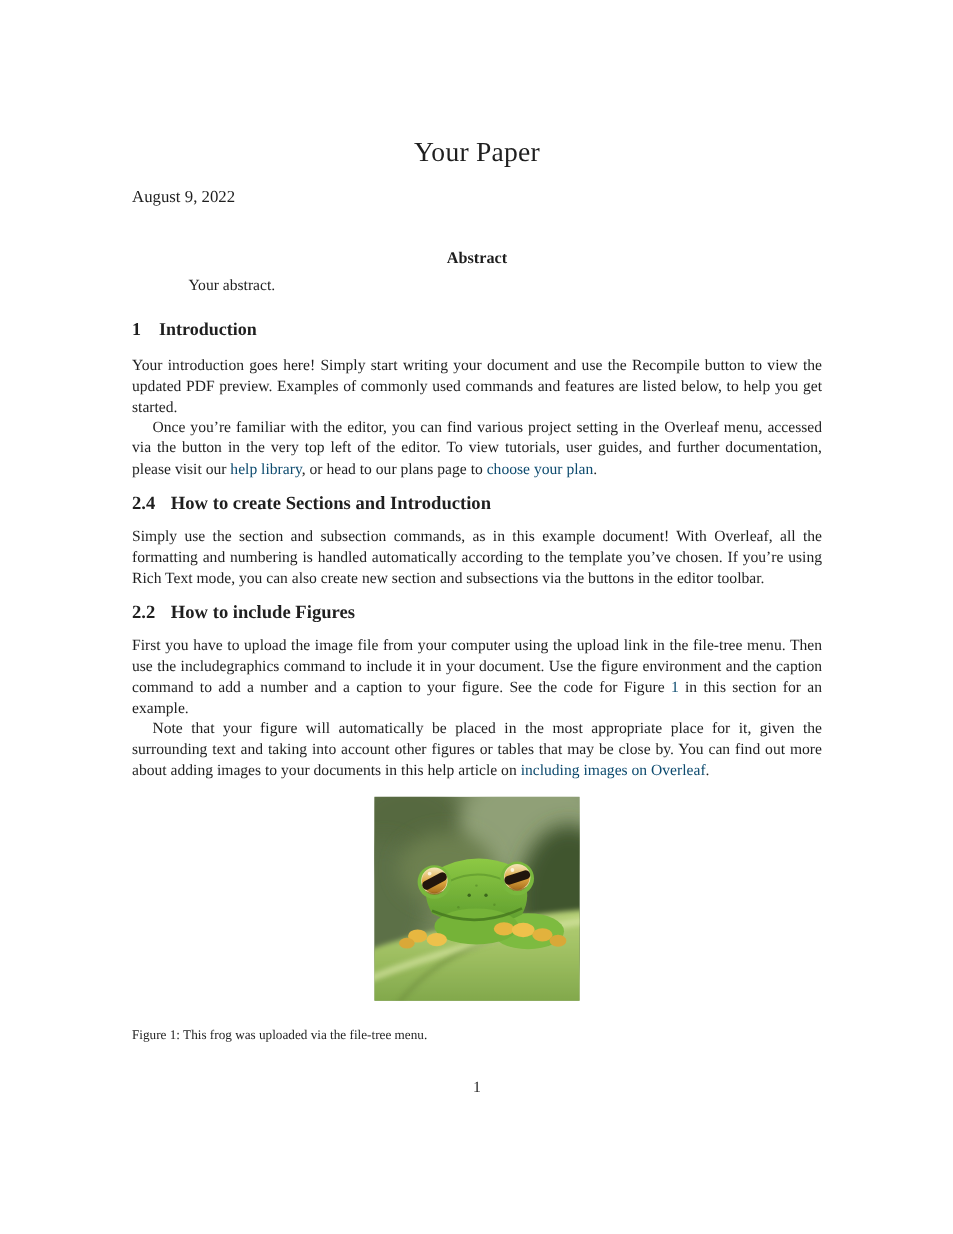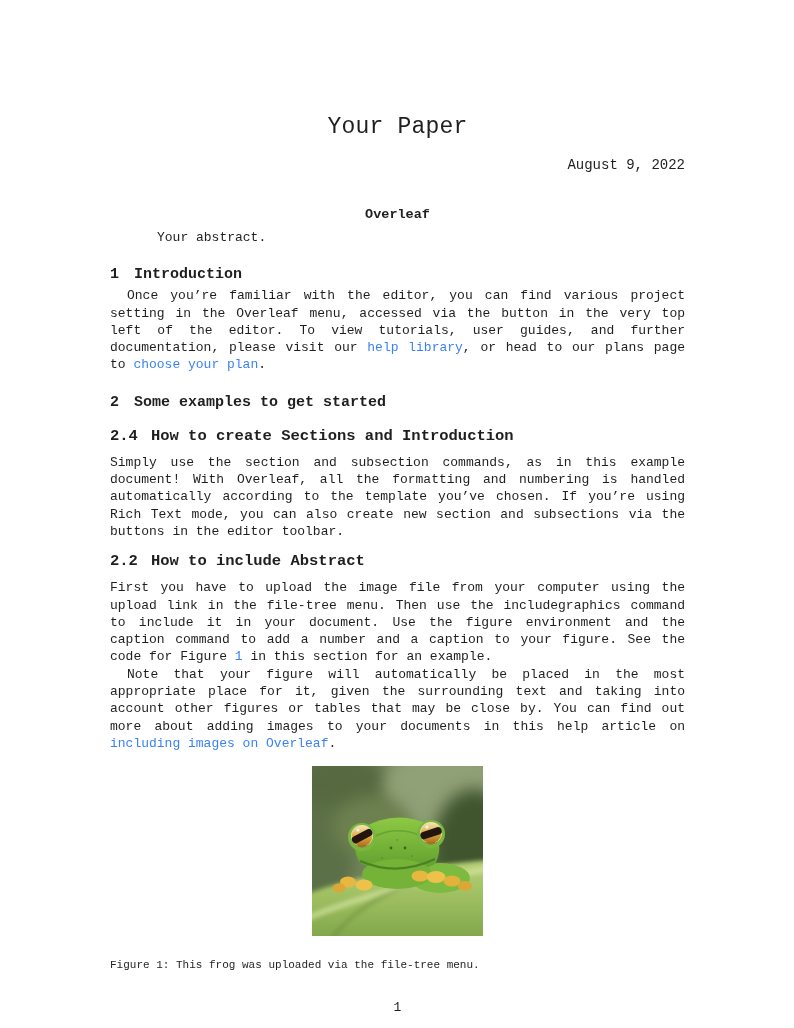--- a/index.html
+++ b/index.html
@@ -1,63 +1,63 @@
 <!DOCTYPE html>
 <html><head>
 <meta charset="utf-8">
 <style>
   html,body { margin:0; padding:0; background:#ffffff; }
   .page {
     position:relative; width:794px; height:1028px; margin:0 auto;
     background:#ffffff; overflow:hidden; box-sizing:border-box;
     padding:0 109px 0 110px;
-    font-family:Liberation Mono, monospace;
+    font-family:Liberation Serif, serif;
     color:#1f1f1f;
   }
   .doc-title { text-align:center; font-size:23px; font-weight:400; margin:0; padding-top:112px; line-height:30px; letter-spacing:.2px; }
   .doc-author { text-align:center; font-size:14px; margin-top:20px; line-height:18px; }
-  .doc-date { text-align:right; font-size:14px; margin-top:14px; line-height:18px; }
+  .doc-date { text-align:left; font-size:14px; margin-top:14px; line-height:18px; }
   .abstract-heading { text-align:center; font-size:13.5px; font-weight:bold; margin-top:32px; line-height:17px; }
   .abstract-body { margin:6px 30px 0 30px; text-indent:17px; font-size:13px; line-height:17.3px; }
   h2.sec { font-size:15px; font-weight:bold; margin:0; margin-top:17px; line-height:24px; }
   h2.sec .sec-num { display:inline-block; margin-right:15px; }
   h3.subsec { font-size:15.5px; font-weight:bold; margin:0; margin-top:11px; line-height:20px; }
   h3.subsec .sec-num { display:inline-block; margin-right:13px; }
   p.body { margin:0; font-size:13px; line-height:17.3px; text-align:justify; hyphens:none; }
   p.first { margin-top:8px; }
   p.indent { text-indent:17px; }
-  a.doclink { color:#3b82f6; text-decoration:none; cursor:pointer; }
+  a.doclink { color:#0c4a6e; text-decoration:none; cursor:pointer; }
   .figure-block { margin-top:14px; text-align:center; }
   .figure-image { display:inline-block; width:171px; height:170px; line-height:0; }
   .figure-caption { text-align:left; font-size:11px; margin-top:16px; line-height:17px; }
   .page-number { text-align:center; font-size:13px; margin-top:25px; line-height:17px; }
 </style>
 </head>
 <body>
 
 <div class="page">
 
   <h1 class="doc-title">Your Paper</h1>
   <div class="doc-date">August 9, 2022</div>
 
-  <div class="abstract-heading">Overleaf</div>
+  <div class="abstract-heading">Abstract</div>
   <p class="abstract-body">Your abstract.</p>
 
   <h2 class="sec"><span class="sec-num">1</span><span>Introduction</span></h2>
 
+  <p class="body first">Your introduction goes here! Simply start writing your document and use the Recompile button to view the updated PDF preview. Examples of commonly used commands and features are listed below, to help you get started.</p>
 
   <p class="body indent"><span>Once you’re familiar with the editor, you can find various project setting in the Overleaf menu, accessed via the button in the very top left of the editor. To view tutorials, user guides, and further documentation, please visit our </span><a class="doclink">help library</a><span>, or head to our plans page to </span><a class="doclink">choose your plan</a><span>.</span></p>
 
-  <h2 class="sec"><span class="sec-num">2</span><span>Some examples to get started</span></h2>
 
   <h3 class="subsec"><span class="sec-num">2.4</span><span>How to create Sections and Introduction</span></h3>
 
   <p class="body first">Simply use the section and subsection commands, as in this example document! With Overleaf, all the formatting and numbering is handled automatically according to the template you’ve chosen. If you’re using Rich Text mode, you can also create new section and subsections via the buttons in the editor toolbar.</p>
 
-  <h3 class="subsec"><span class="sec-num">2.2</span><span>How to include Abstract</span></h3>
+  <h3 class="subsec"><span class="sec-num">2.2</span><span>How to include Figures</span></h3>
 
   <p class="body first"><span>First you have to upload the image file from your computer using the upload link in the file-tree menu. Then use the includegraphics command to include it in your document. Use the figure environment and the caption command to add a number and a caption to your figure. See the code for Figure </span><a class="doclink">1</a><span> in this section for an example.</span></p>
 
   <p class="body indent"><span>Note that your figure will automatically be placed in the most appropriate place for it, given the surrounding text and taking into account other figures or tables that may be close by. You can find out more about adding images to your documents in this help article on </span><a class="doclink">including images on Overleaf</a><span>.</span></p>
 
   <div class="figure-block">
     <span class="figure-image">
       <svg viewBox="0 0 171 170" width="171" height="170" xmlns="http://www.w3.org/2000/svg">
         <defs>
           <filter id="bBg" x="-40%" y="-40%" width="180%" height="180%">

